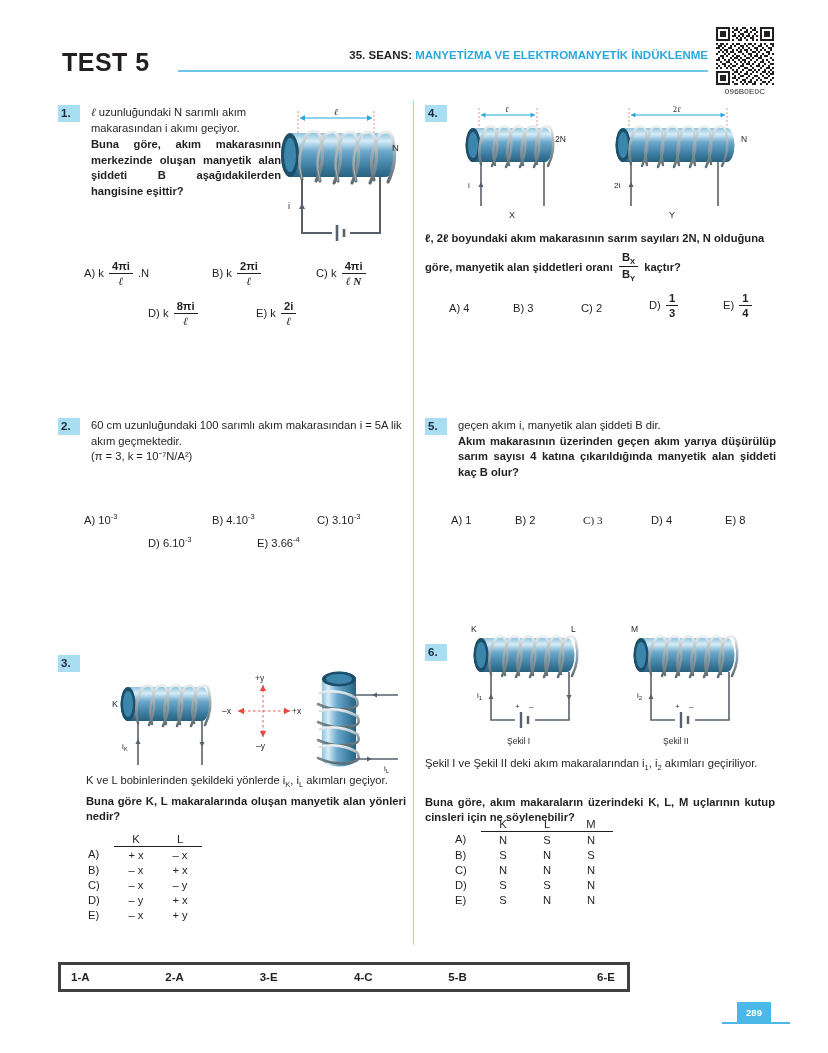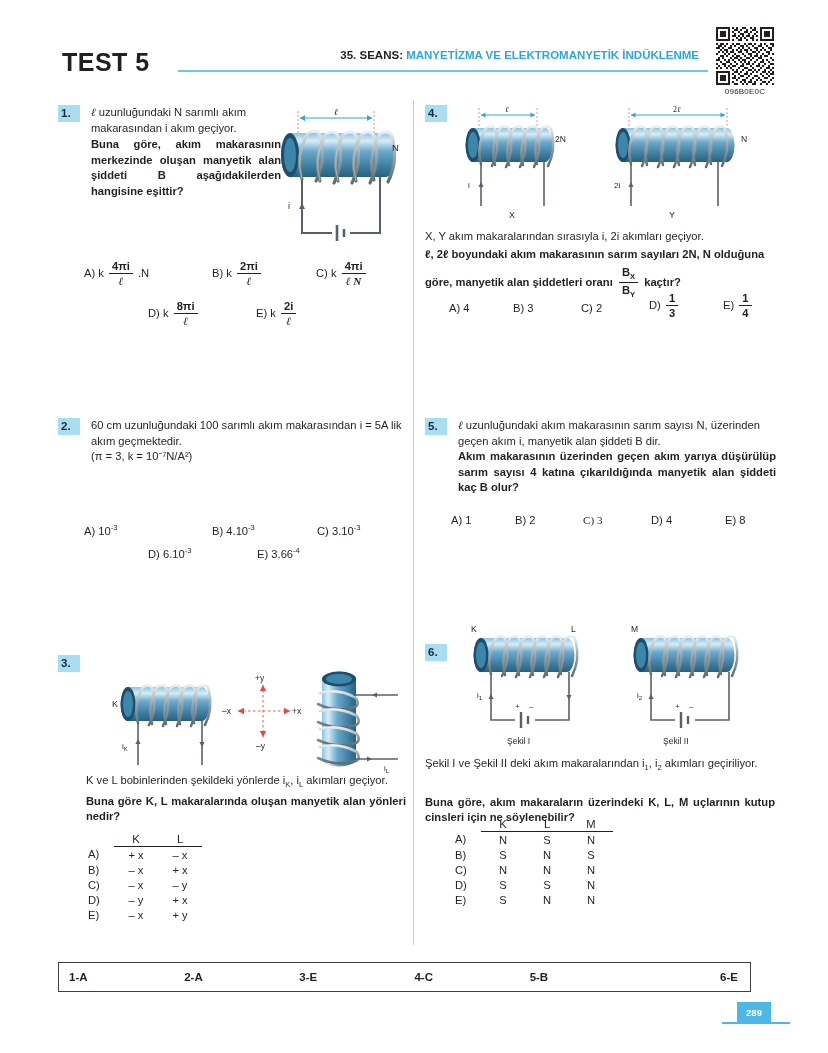--- a/index.html
+++ b/index.html
@@ -17,21 +17,21 @@
   .test-title {
     position: absolute; left: 62px; top: 48px;
     font-size: 25px; font-weight: bold; letter-spacing: 0.5px;
     color: #231f20;
   }
   .header-rule {
     position: absolute; left: 178px; top: 70px; width: 530px; height: 2px;
     background: #6ec6e8;
   }
   .seans-line {
-    position: absolute; right: 129px; top: 49px;
+    position: absolute; right: 120px; top: 49px;
     font-size: 11.5px; font-weight: bold; white-space: nowrap;
     text-align: right;
   }
   .seans-num { color: #231f20; }
   .seans-name { color: #2aa8dd; }
 
   .qr-wrap { position: absolute; left: 716px; top: 27px; width: 62px; }
   .qr-code { width: 58px; height: 58px; display: block; }
   .qr-label {
     font-size: 8px; letter-spacing: 0.2px; color: #231f20;
@@ -77,22 +77,22 @@
   .ans-table td.lbl { text-align: left; width: 26px; padding-right: 6px; }
   .ans-table th {
     font-size: 11.2px; font-weight: normal; padding: 0 0 1px;
     border-bottom: 1.1px solid #231f20; text-align: center;
   }
   .ans-table th.blank { border-bottom: none; }
   .colw { width: 44px; }
 
   
   .answer-key {
-    position: absolute; left: 58px; top: 962px; width: 693px; height: 30px;
-    border: 1px solid #404040;
+    position: absolute; left: 58px; top: 962px; width: 572px; height: 30px;
+    border: 3px solid #404040;
     display: flex; align-items: center;
   }
   .ak-item {
     font-size: 11.5px; font-weight: bold; color: #231f20;
     width: 16.666%; padding-left: 10px;
   }
   .ak-item.last { text-align: right; padding-right: 12px; padding-left: 0; }
   .page-tab {
     position: absolute; left: 737px; top: 1002px;
     width: 34px; height: 20px; background: #4db8e8;
@@ -360,21 +360,21 @@
 </div>
 
 <div class="col-divider"></div>
 
 <div class="q" style="left:58px; top:105px; width:345px;">
   <div class="q-num">1.</div>
   <div class="q-body" style="width:190px;">
     <div class="q-text just">
       <span class="ital">ℓ</span>
       <span>uzunluğundaki N sarımlı akım</span><br>
-      <span>makarasından i akım geçiyor.</span>
+      <span>makarasından i akımı geçiyor.</span>
     </div>
     <div class="q-text bold just" style="margin-top:1px;">Buna göre, akım makarasının merkezinde oluşan manyetik alan şiddeti B aşağıdakilerden hangisine eşittir?</div>
   </div>
 
   <div class="dia" style="left:218px; top:-2px;">
     <svg width="130" height="145" viewBox="0 0 130 145">
       <defs>
         <linearGradient id="cylg1" x1="0" y1="0" x2="0" y2="1">
           <stop offset="0%" stop-color="#8fc4dd"></stop>
             <stop offset="18%" stop-color="#d6edf7"></stop>
@@ -544,21 +544,20 @@
           <path d="M259 60 L259 104"></path>
       </g>
       <path d="M172 80 l-2.6 5 h5.2 z" fill="#58616b"></path>
       <text x="155" y="86" font-size="8" fill="#231f20" font-family="Liberation Sans, sans-serif">2i</text>
       <text x="282" y="40" font-size="8.5" fill="#231f20" font-family="Liberation Sans, sans-serif">N</text>
       <text x="210" y="116" font-size="9" fill="#231f20" font-family="Liberation Sans, sans-serif">Y</text>
     </svg>
   </div>
 
   <div style="position:absolute; left:0; top:124px; width:352px;">
-    <div class="q-text">X, Y akım makaralarından sırasıyla i, 2i akımları geçiyor.</div>
     <div class="q-text bold" style="margin-top:2px;">
       <span>ℓ, 2ℓ boyundaki akım makarasının sarım sayıları 2N, N olduğuna göre, manyetik alan şiddetleri oranı</span>
       <span class="frac" style="margin:4px 3px;">
         <span class="num"><span>B</span><span class="sub">X</span></span>
         <span class="den"><span>B</span><span class="sub">Y</span></span>
       </span>
       <span>kaçtır?</span>
     </div>
   </div>
 
@@ -592,21 +591,21 @@
   </div>
 </div>
 
 <div class="q" style="left:58px; top:418px; width:350px;">
   <div class="q-num">2.</div>
   <div class="q-body" style="width:318px;">
     <div class="q-text">60 cm uzunluğundaki 100 sarımlı akım makarasından i = 5A lik</div>
     <div class="q-text">akım geçmektedir.</div>
     <div class="q-text">(π = 3, k = 10⁻⁷N/A²)</div>
   </div>
-  <div class="opts" style="position:absolute; left:26px; top:91px; width:330px;margin-top:11px;">
+  <div class="opts" style="position:absolute; left:26px; top:91px; width:330px;">
     <div style="position:relative; height:18px;">
       <span class="opt" style="position:absolute; left:0;">
         <span>A)</span>
         <span>10</span><span class="sup">-3</span>
       </span>
       <span class="opt" style="position:absolute; left:128px;">
         <span>B)</span>
         <span>4.10</span><span class="sup">-3</span>
       </span>
       <span class="opt" style="position:absolute; left:233px;">
@@ -623,24 +622,20 @@
         <span>E)</span>
         <span>3.66</span><span class="sup">-4</span>
       </span>
     </div>
   </div>
 </div>
 
 <div class="q" style="left:425px; top:418px; width:350px;">
   <div class="q-num">5.</div>
   <div class="q-body" style="width:318px;">
-    <div class="q-text">
-      <span class="ital">ℓ</span>
-      <span>uzunluğundaki akım makarasının sarım sayısı N, üzerinden</span>
-    </div>
     <div class="q-text">geçen akım i, manyetik alan şiddeti B dir.</div>
     <div class="q-text bold just">Akım makarasının üzerinden geçen akım yarıya düşürülüp sarım sayısı 4 katına çıkarıldığında manyetik alan şiddeti kaç B olur?</div>
   </div>
   <div class="opts" style="position:absolute; left:26px; top:94px; width:340px;">
     <span class="opt" style="position:absolute; left:0;">
       <span>A)</span>
       <span>1</span>
     </span>
     <span class="opt" style="position:absolute; left:64px;">
       <span>B)</span>

